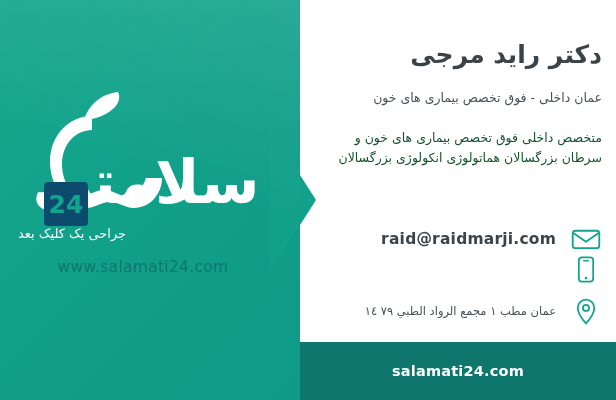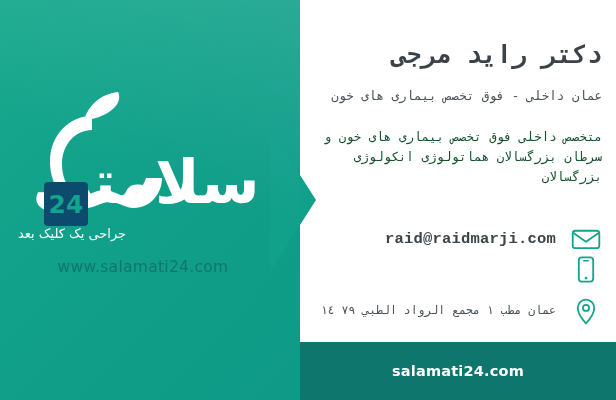--- a/index.html
+++ b/index.html
@@ -138,21 +138,20 @@
     letter-spacing: 0.3px;
   }
 
   
   .right {
     position: absolute;
     left: 308px;
     top: 0;
     width: 308px;
     height: 342px;
-    font-family: Liberation Mono, monospace;
   }
   .doc-name {
     position: absolute;
     right: 14px;
     top: 40px;
     font-size: 25px;
     color: #3b4348;
     font-weight: bold;
     letter-spacing: 0.2px;
   }

